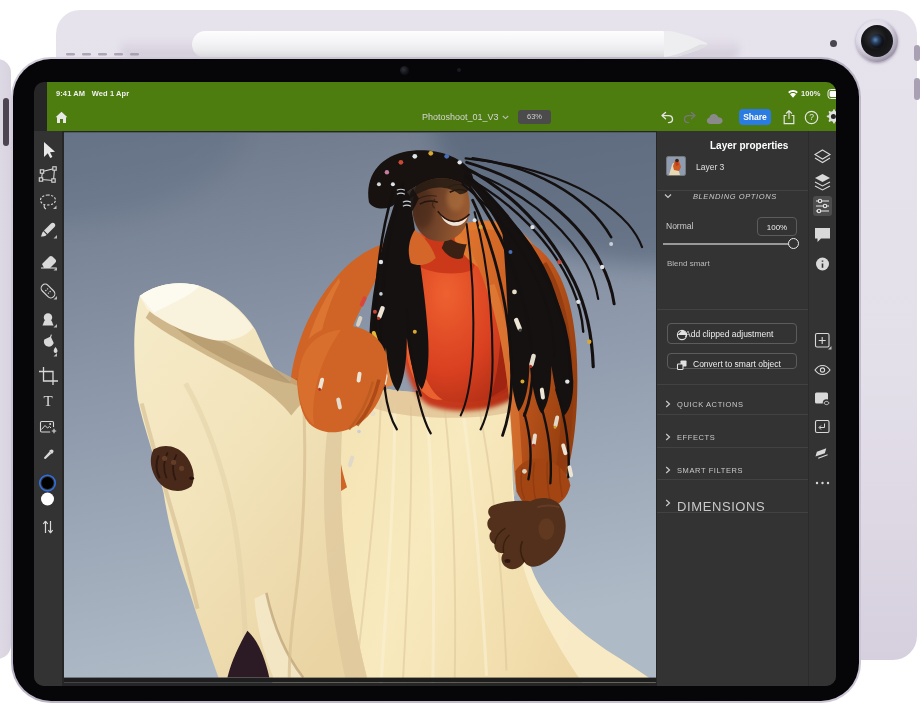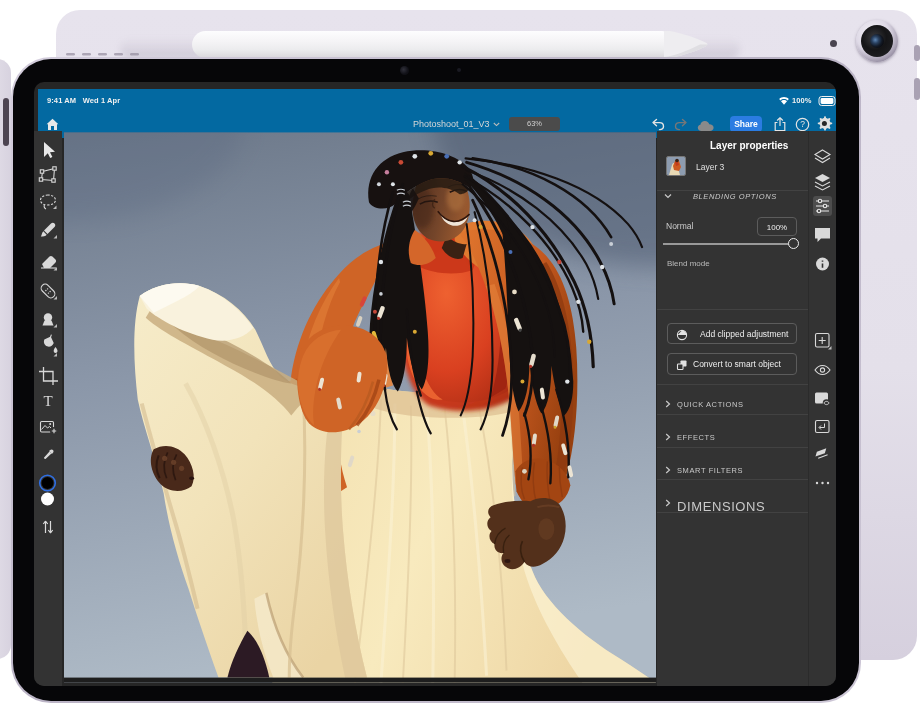--- a/index.html
+++ b/index.html
@@ -36,21 +36,21 @@
     background:radial-gradient(ellipse at 50% 50%, rgba(90,80,105,0.35), rgba(90,80,105,0)); }
 
   #front-ipad { left:11px; top:57px; width:850px; height:646px; border-radius:40px;
     background:linear-gradient(135deg,#d4cedd 0%,#b9b2c4 50%,#cdc7d6 100%); }
   #front-bezel { left:13px; top:59px; width:846px; height:642px; border-radius:38px;
     background:#060608; }
 
   
   #screen { left:34px; top:82px; width:802px; height:604px; border-radius:10px;
     background:#262626; overflow:hidden; }
-  #topbar { left:4px; top:0; width:802px; height:49px; background:#0369a1;margin-top:7px; }
+  #topbar { left:13px; top:0; width:802px; height:49px; background:#4d7c0f; }
   #toolbar { left:0; top:49px; width:28px; height:555px; background:#333333; }
   #panel { left:623px; top:49px; width:151px; height:555px; background:#333333; }
   #iconstrip { left:774px; top:49px; width:28px; height:555px; background:#333333;
     border-left:1px solid #2b2b2b; }
   #photo { left:30px; top:50px; width:592px; height:551px; }
 
   .stext { color:#f0f0f0; font-size:7.5px; font-weight:bold; letter-spacing:0.1px; }
 </style>
 </head>
 <body>
@@ -103,21 +103,21 @@
 
       <svg class="abs" style="left:8px;top:29px;" width="13" height="13" viewBox="0 0 13 13">
         <path d="M6.5,0.8 L12.4,6.2 L11,6.2 L11,12 L8,12 L8,8 L5,8 L5,12 L2,12 L2,6.2 L0.6,6.2 Z" fill="#e8e8e8"></path>
       </svg>
 
       <div class="abs" style="left:375px;top:30px;color:#d6d6d6;font-size:9px;">Photoshoot_01_V3
         <svg width="7" height="5" viewBox="0 0 7 5" style="margin-left:1px;">
             <path d="M0.8,1 L3.5,3.6 L6.2,1" stroke="#bbb" stroke-width="1.1" fill="none"></path>
           </svg>
       </div>
-      <div class="abs" style="left:471px;top:28px;width:51px;height:14px;background:#4b4b4b;border-radius:3px;color:#cfcfcf;font-size:7.5px;text-align:center;line-height:14px;">63%</div>
+      <div class="abs" style="left:471px;top:28px;width:33px;height:14px;background:#4b4b4b;border-radius:3px;color:#cfcfcf;font-size:7.5px;text-align:center;line-height:14px;">63%</div>
 
       <svg class="abs" style="left:613px;top:29px;" width="14" height="13" viewBox="0 0 14 13">
         <path d="M5.5,1.5 L2,4.6 L5.5,7.7" stroke="#e4e4e4" stroke-width="1.4" fill="none" stroke-linecap="round" stroke-linejoin="round"></path>
         <path d="M2.6,4.6 L8.5,4.6 C11,4.6 12.5,6.2 12.5,8.2 C12.5,10.2 11,11.6 8.5,11.6" stroke="#e4e4e4" stroke-width="1.4" fill="none" stroke-linecap="round"></path>
       </svg>
 
       <svg class="abs" style="left:636px;top:29px;" width="14" height="13" viewBox="0 0 14 13">
         <path d="M8.5,1.5 L12,4.6 L8.5,7.7" stroke="#777" stroke-width="1.4" fill="none" stroke-linecap="round" stroke-linejoin="round"></path>
         <path d="M11.4,4.6 L5.5,4.6 C3,4.6 1.5,6.2 1.5,8.2 C1.5,10.2 3,11.6 5.5,11.6" stroke="#777" stroke-width="1.4" fill="none" stroke-linecap="round"></path>
       </svg>
@@ -510,30 +510,30 @@
       <div class="abs" style="left:39px;top:31px;color:#e0e0e0;font-size:8.5px;">Layer 3</div>
       <div class="abs" style="left:0;top:59px;width:151px;height:1px;background:#424242;"></div>
       <svg class="abs" style="left:7px;top:62px;" width="8" height="6" viewBox="0 0 8 6">
           <path d="M1,1.5 L4,4.5 L7,1.5" stroke="#c9c9c9" stroke-width="1.2" fill="none"></path>
         </svg>
       <div class="abs" style="left:36px;top:61px;color:#c9c9c9;font-size:7.5px;letter-spacing:0.6px;font-style:italic;">BLENDING OPTIONS</div>
       <div class="abs" style="left:9px;top:90px;color:#cccccc;font-size:8.5px;">Normal</div>
       <div class="abs" style="left:100px;top:86px;width:40px;height:19px;border:1px solid #5c5c5c;border-radius:4px;color:#eee;font-size:8px;text-align:center;line-height:19px;">100%</div>
       <div class="abs" style="left:6px;top:112px;width:132px;height:1.5px;background:#999;"></div>
       <div class="abs" style="left:131px;top:107px;width:11px;height:11px;border:1.3px solid #ececec;border-radius:50%;background:#333;"></div>
-      <div class="abs" style="left:10px;top:128px;color:#bbbbbb;font-size:8px;">Blend mode</div>
+      <div class="abs" style="left:10px;top:128px;color:#bbbbbb;font-size:8px;">Blend smart</div>
       <div class="abs" style="left:0;top:178px;width:151px;height:1px;background:#424242;"></div>
       <div class="abs" style="left:10px;top:192px;width:130px;height:21px;border:1px solid #5c5c5c;border-radius:4px;">
         <svg class="abs" style="left:8px;top:4.5px;" width="12" height="12" viewBox="0 0 12 12">
           <circle cx="6" cy="6" r="4.6" fill="none" stroke="#e2e2e2" stroke-width="1.1"></circle>
           <path d="M2.8,2.8 A4.6,4.6 0 0 1 9.2,2.8 L2.8,9.2 Z" fill="#e2e2e2" transform="rotate(45 6 6)"></path>
         </svg>
-        <div class="abs" style="left:32px;top:5px;color:#eee;font-size:8.5px;">Add clipped adjustment</div>
+        <div class="abs" style="left:17px;top:5px;color:#eee;font-size:8.5px;">Add clipped adjustment</div>
       </div>
-      <div class="abs" style="left:10px;top:222px;width:130px;height:22px;border:1px solid #5c5c5c;border-radius:4px;text-decoration:underline;">
+      <div class="abs" style="left:10px;top:222px;width:130px;height:16px;border:1px solid #5c5c5c;border-radius:4px;text-decoration:underline;">
         <svg class="abs" style="left:8px;top:4.5px;" width="12" height="12" viewBox="0 0 12 12">
           <rect x="4.5" y="1.5" width="6" height="6" rx="0.8" fill="#e2e2e2"></rect>
           <rect x="1.5" y="5" width="5.5" height="5.5" rx="0.8" fill="#333" stroke="#e2e2e2" stroke-width="1.1"></rect>
         </svg>
         <div class="abs" style="left:25px;top:5px;color:#eee;font-size:8.5px;">Convert to smart object</div>
       </div>
       <div class="abs" style="left:0;top:253px;width:151px;height:1px;background:#424242;"></div>
       <svg class="abs" style="left:8px;top:269px;" width="6" height="8" viewBox="0 0 6 8">
           <path d="M1.2,1 L4.5,4 L1.2,7" stroke="#c9c9c9" stroke-width="1.2" fill="none"></path>
         </svg>

